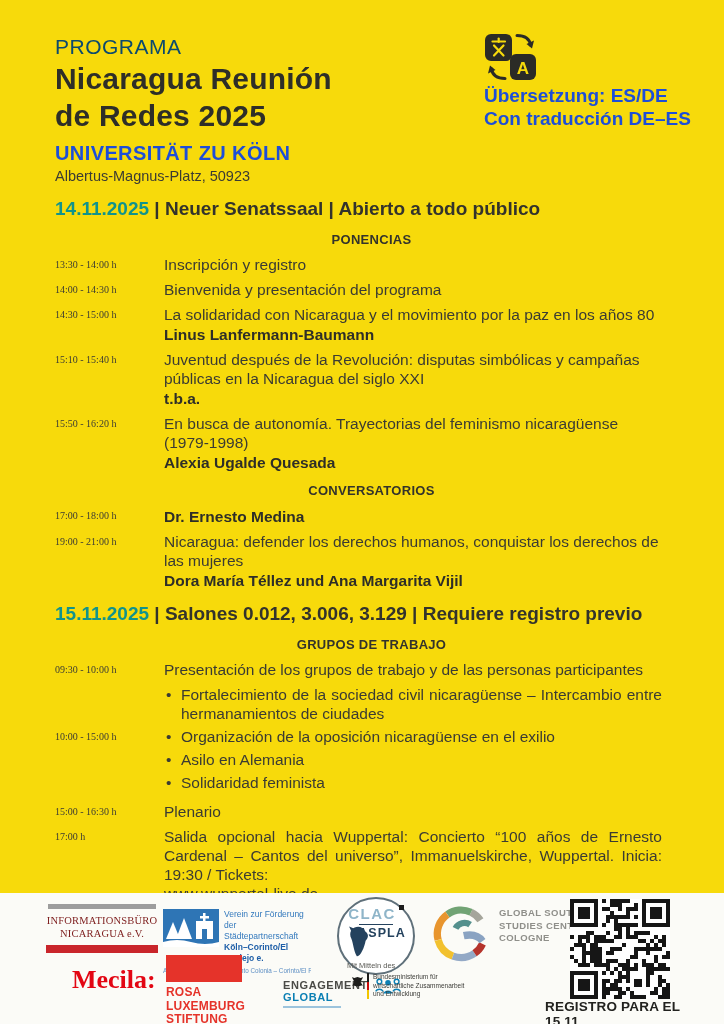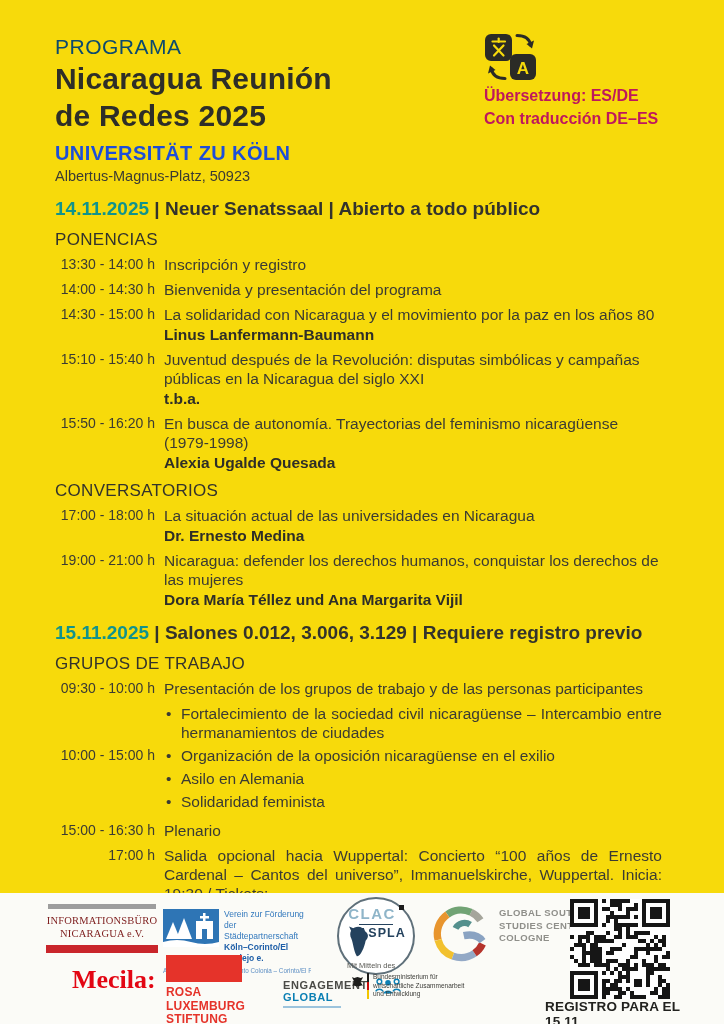--- a/index.html
+++ b/index.html
@@ -11,29 +11,29 @@
   .content{padding:34px 36px 0 55px;}
 
   
   .kicker{font-size:21px;line-height:25px;letter-spacing:.5px;color:#0c4a6e;}
   .title{margin:1px 0 0 0;font-size:30px;line-height:37px;font-weight:bold;color:#2e2e28;letter-spacing:.2px;}
   .venue{margin-top:7px;font-size:20px;line-height:24px;font-weight:bold;color:#1d4ed8;letter-spacing:.4px;}
   .address{margin-top:2px;font-size:14.5px;line-height:18px;}
 
   .translation{position:absolute;left:484px;top:30px;width:210px;}
   .t-icon{height:54px;}
-  .t-line{font-size:16px;line-height:23px;font-weight:bold;color:#be185d;}
+  .t-line{font-size:19px;line-height:23px;font-weight:bold;color:#1d4ed8;}
 
   
   .sec-head{margin-top:12px;font-size:19px;line-height:24px;font-weight:bold;color:#33332c;white-space:nowrap;}
   .sec-date{color:#11938C;}
   .reg-note{margin:3px 0 0 75px;font-size:14.5px;line-height:18px;font-weight:bold;color:#11938C;}
-  .mini-head{margin:11px 0 8px 0;font-size:17px;line-height:15px;font-weight:normal;color:#33332c;letter-spacing:.3px;}
+  .mini-head{margin:11px 0 8px 0;font-size:13px;line-height:15px;font-weight:bold;color:#33332c;letter-spacing:.3px;text-align:center;}
   .row{display:flex;margin-bottom:6px;font-size:15.5px;line-height:19px;}
-  .time{flex:none;width:100px;text-align:right;white-space:nowrap;font-size:14px;}
+  .time{flex:none;width:100px;white-space:nowrap;font-size:10px;font-family:Liberation Serif, serif;}
   .desc{flex:1;margin-left:9px;padding-right:26px;}
   .speaker{font-weight:bold;margin-top:1px;color:#2e2e28;}
   .justify{text-align:justify;}
   .bullets{list-style:none;margin:0;padding:0;}
   .bullets li{position:relative;padding-left:17px;margin-bottom:4px;}
   .bullets li::before{content:"\2022";position:absolute;left:2px;top:0;}
   .time-offset{padding-top:42px;}
   .link{color:#3b3b33;text-decoration:underline;cursor:pointer;}
 
   
@@ -157,21 +157,20 @@
           <div>En busca de autonomía. Trayectorias del feminismo nicaragüense (1979-1998)</div>
           <div class="speaker">Alexia Ugalde Quesada</div>
         </div>
       </div>
 
       <div class="mini-head">CONVERSATORIOS</div>
 
       <div class="row">
         <div class="time">17:00 - 18:00 h</div>
         <div class="desc">
-          <div>La situación actual de las universidades en Nicaragua</div>
           <div class="speaker">Dr. Ernesto Medina</div>
         </div>
       </div>
       <div class="row">
         <div class="time">19:00 - 21:00 h</div>
         <div class="desc">
           <div>Nicaragua: defender los derechos humanos, conquistar los derechos de las mujeres</div>
           <div class="speaker">Dora María Téllez und Ana Margarita Vijil</div>
         </div>
       </div>

